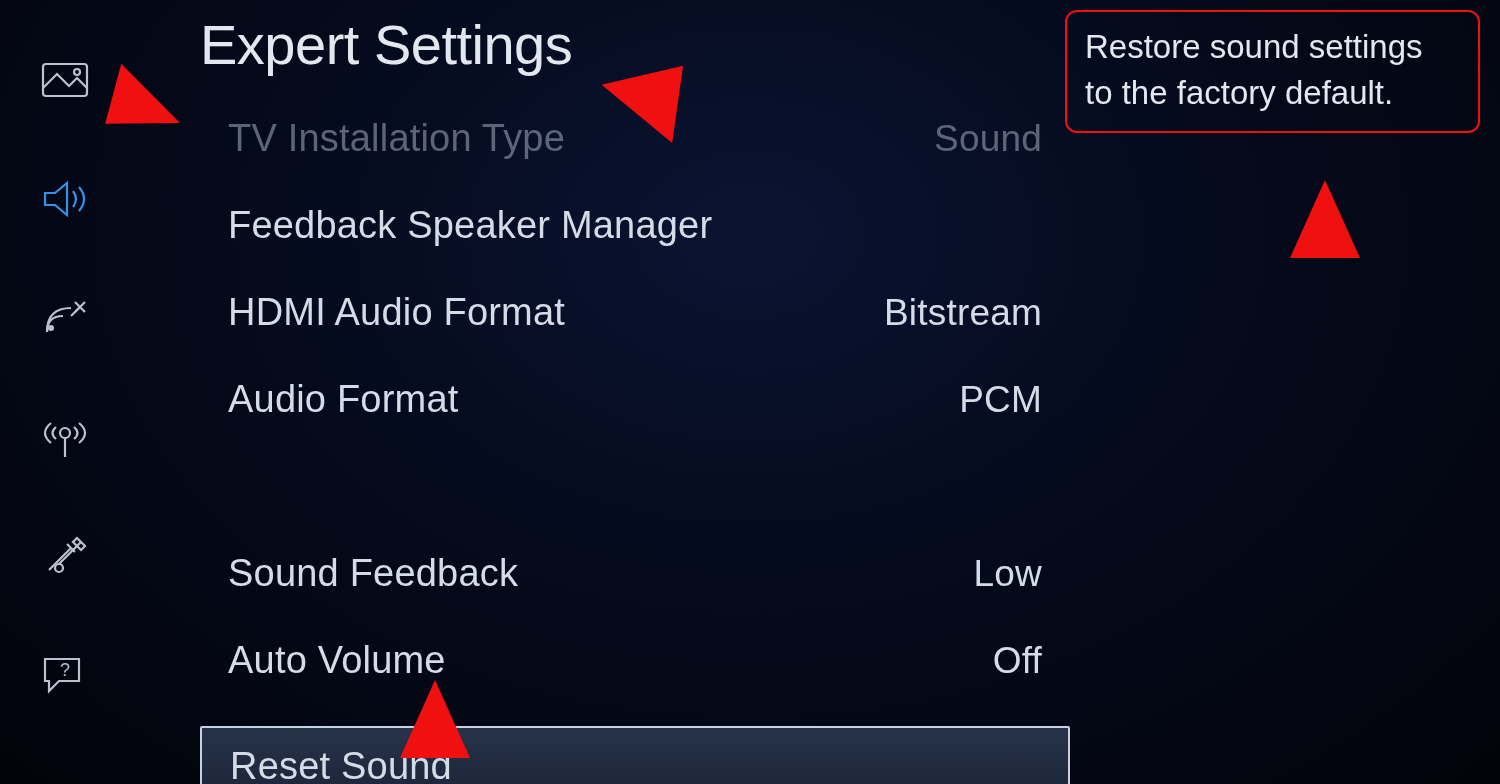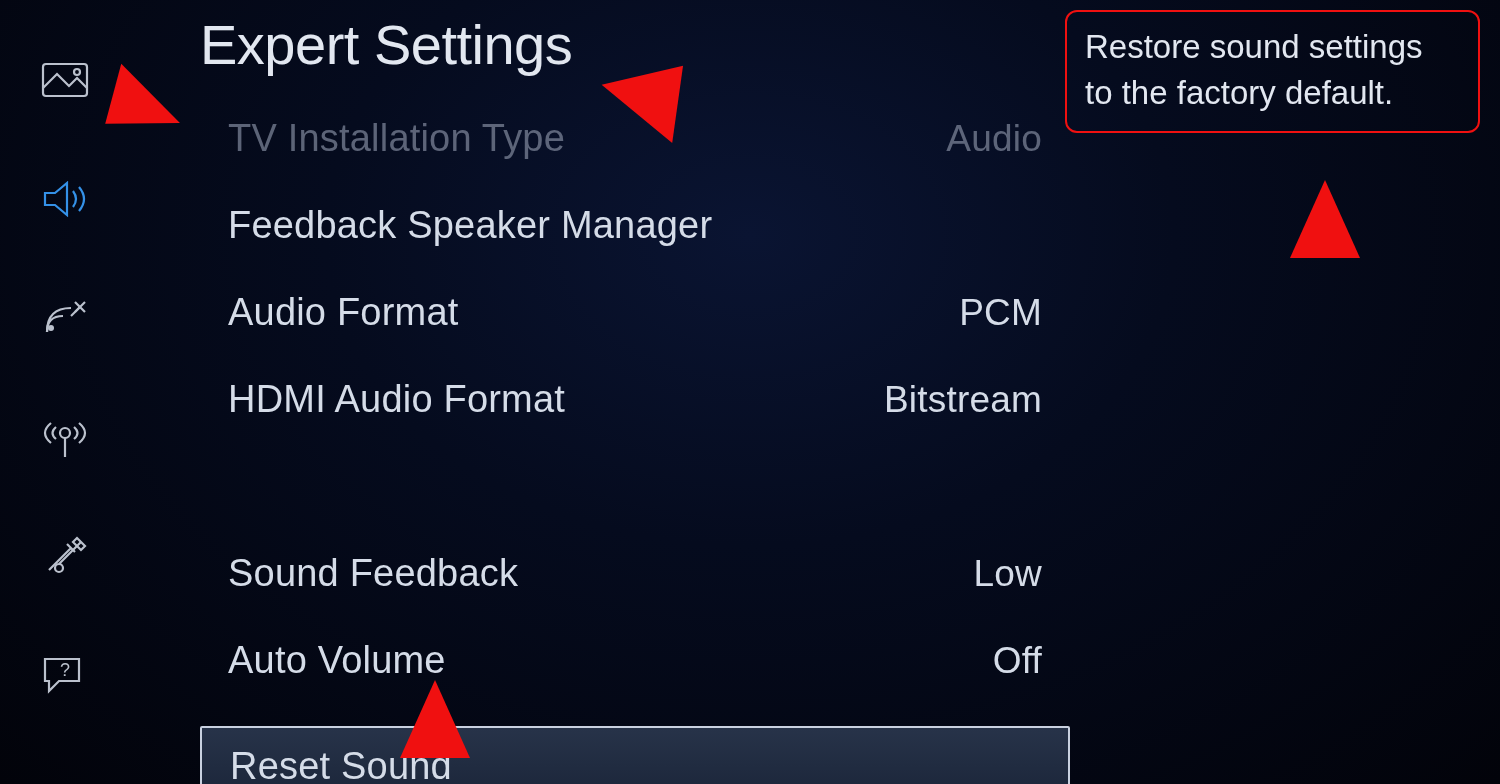--- a/index.html
+++ b/index.html
@@ -178,36 +178,36 @@
       </svg>
   </div>
 </div>
 
 <div class="main">
   <div class="title">Expert Settings</div>
   <div class="menu">
 
     <div class="menu-row dim">
       <span class="menu-label">TV Installation Type</span>
-      <span class="menu-value">Audio</span>
+      <span class="menu-value">Sound</span>
     </div>
 
     <div class="menu-row">
       <span class="menu-label">Feedback Speaker Manager</span>
       <span class="menu-value"></span>
     </div>
 
     <div class="menu-row">
+      <span class="menu-label">HDMI Audio Format</span>
+      <span class="menu-value">Bitstream</span>
+    </div>
+
+    <div class="menu-row">
       <span class="menu-label">Audio Format</span>
       <span class="menu-value">PCM</span>
-    </div>
-
-    <div class="menu-row">
-      <span class="menu-label">HDMI Audio Format</span>
-      <span class="menu-value">Bitstream</span>
     </div>
 
     <div class="menu-row">
     </div>
 
     <div class="menu-row">
       <span class="menu-label">Sound Feedback</span>
       <span class="menu-value">Low</span>
     </div>
 

